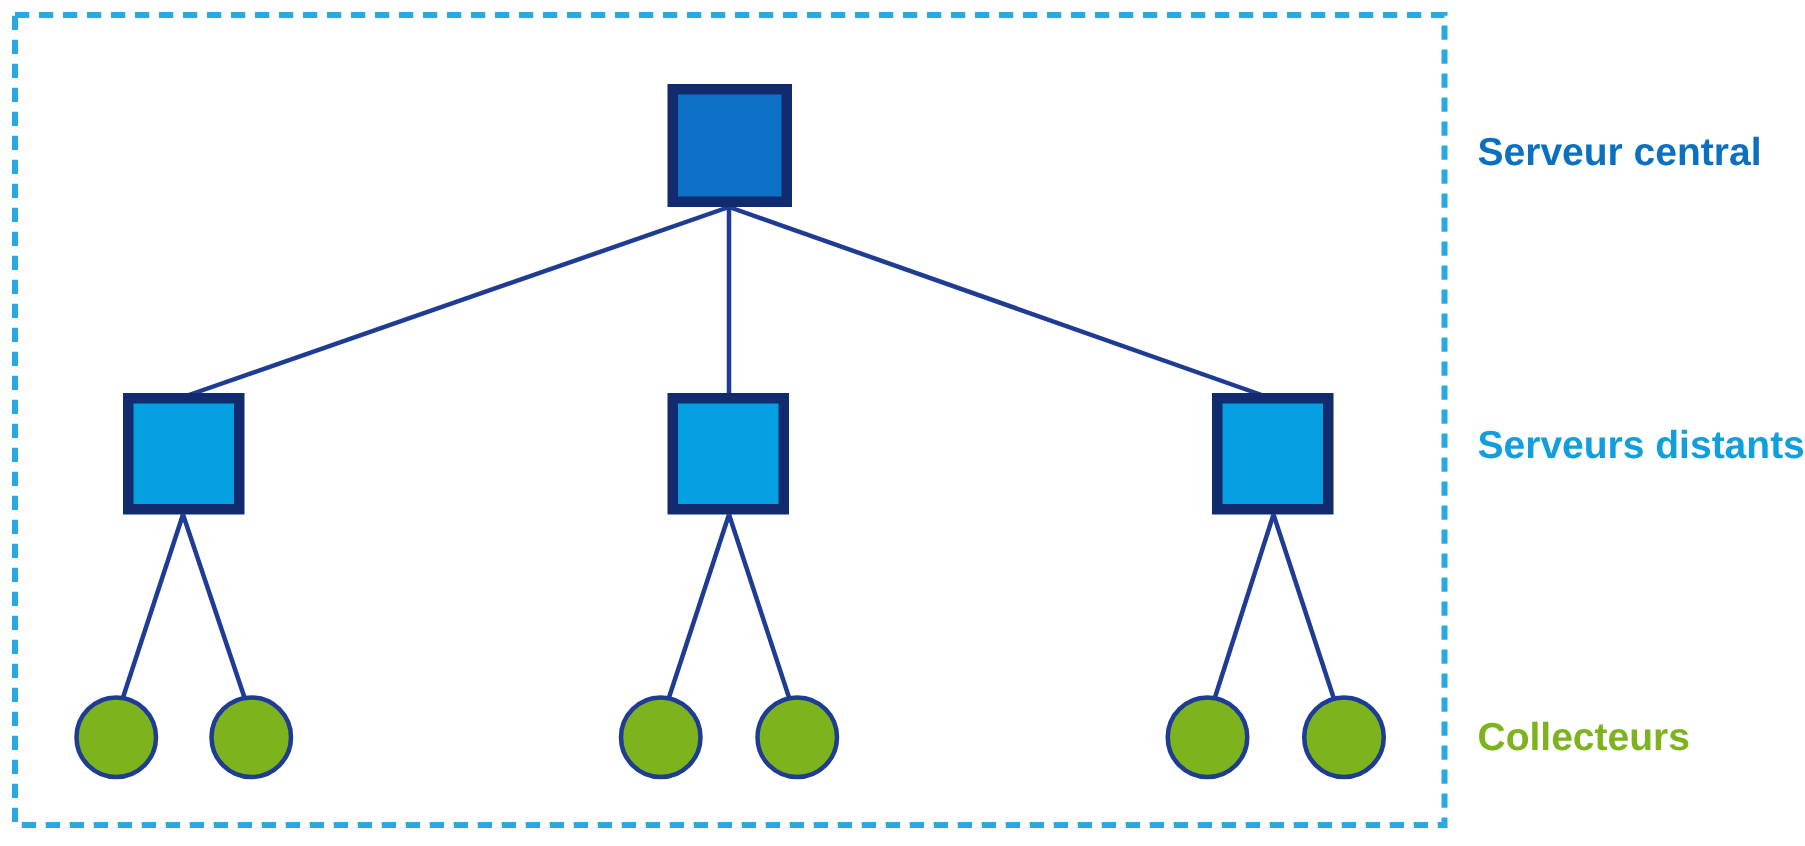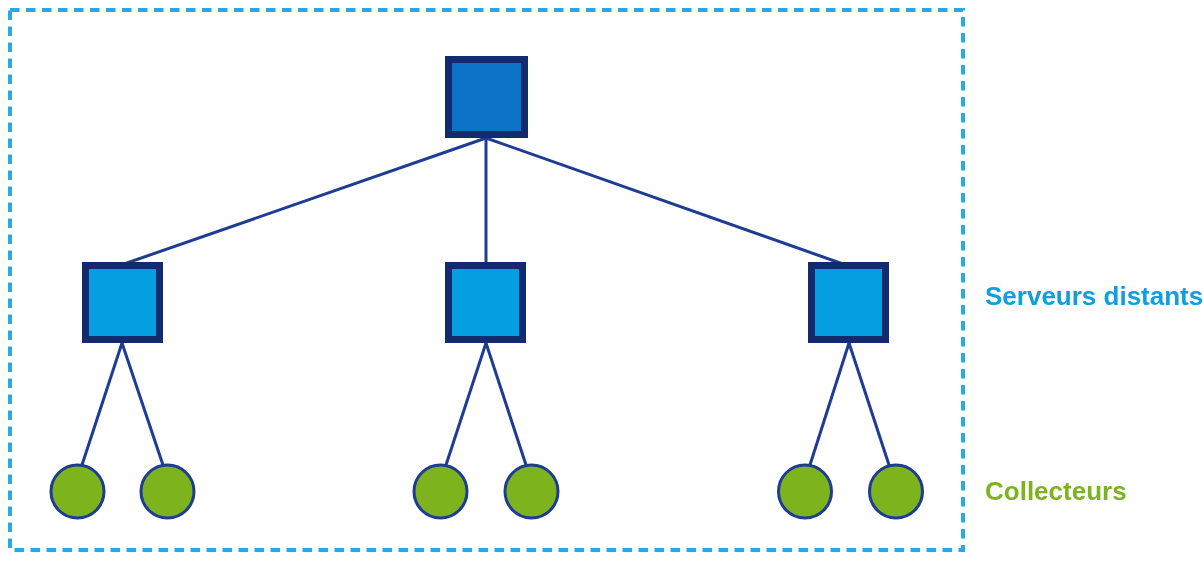--- a/index.html
+++ b/index.html
@@ -63,18 +63,19 @@
     <rect x="811.5" y="265.5" width="74" height="74" stroke-width="7" fill="#049fe0" stroke="#122a6e"></rect>
 
     <circle cx="77.5" cy="491.5" r="26.5" stroke-width="3" fill="#7db41e" stroke="#1e3c94"></circle>
     <circle cx="167.5" cy="491.5" r="26.5" stroke-width="3" fill="#7db41e" stroke="#1e3c94"></circle>
     <circle cx="440.5" cy="491.5" r="26.5" stroke-width="3" fill="#7db41e" stroke="#1e3c94"></circle>
     <circle cx="531.5" cy="491.5" r="26.5" stroke-width="3" fill="#7db41e" stroke="#1e3c94"></circle>
     <circle cx="805" cy="491.5" r="26.5" stroke-width="3" fill="#7db41e" stroke="#1e3c94"></circle>
     <circle cx="896" cy="491.5" r="26.5" stroke-width="3" fill="#7db41e" stroke="#1e3c94"></circle>
   </svg>
 
+  <div class="tier-label central" style="color: rgb(11, 112, 192);">Serveur central</div>
 
   <div class="tier-label collector" style="color: rgb(125, 180, 30);">Collecteurs</div>
 
   <div class="tier-label remote" style="color: rgb(15, 159, 223);">Serveurs distants</div>
 
 </div>
 
 </body></html>

